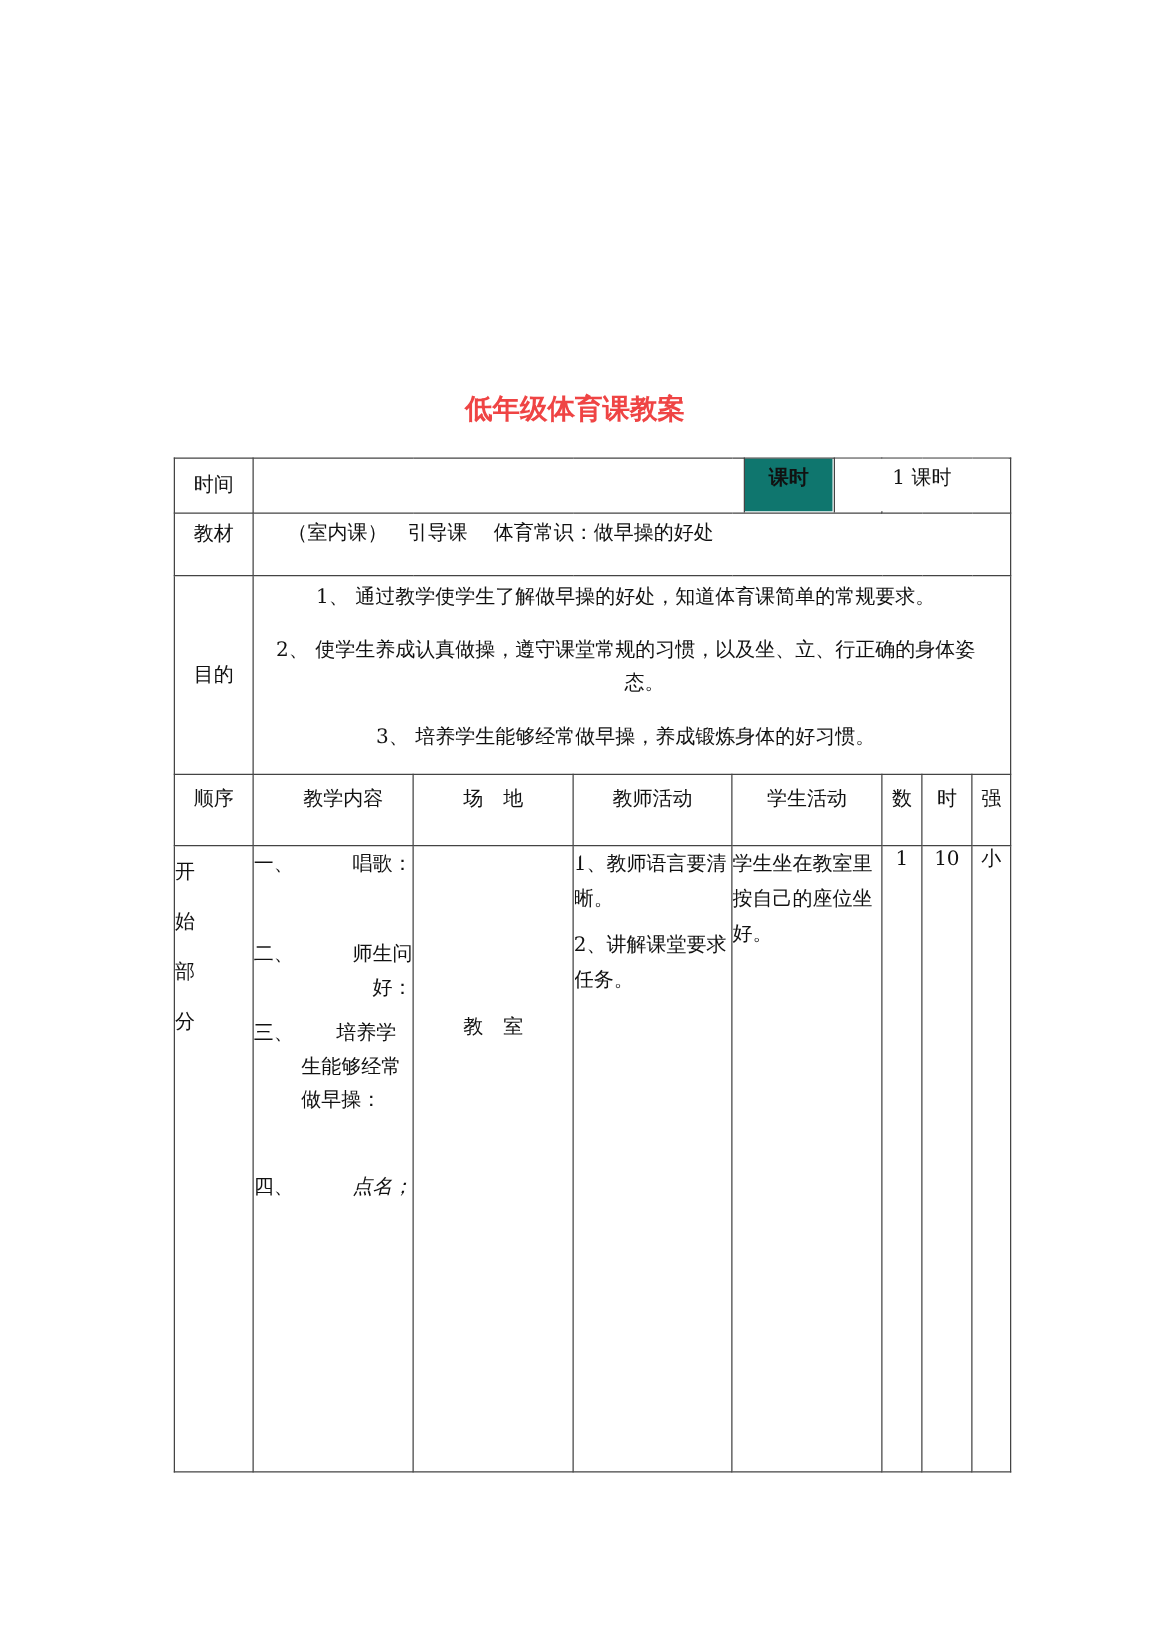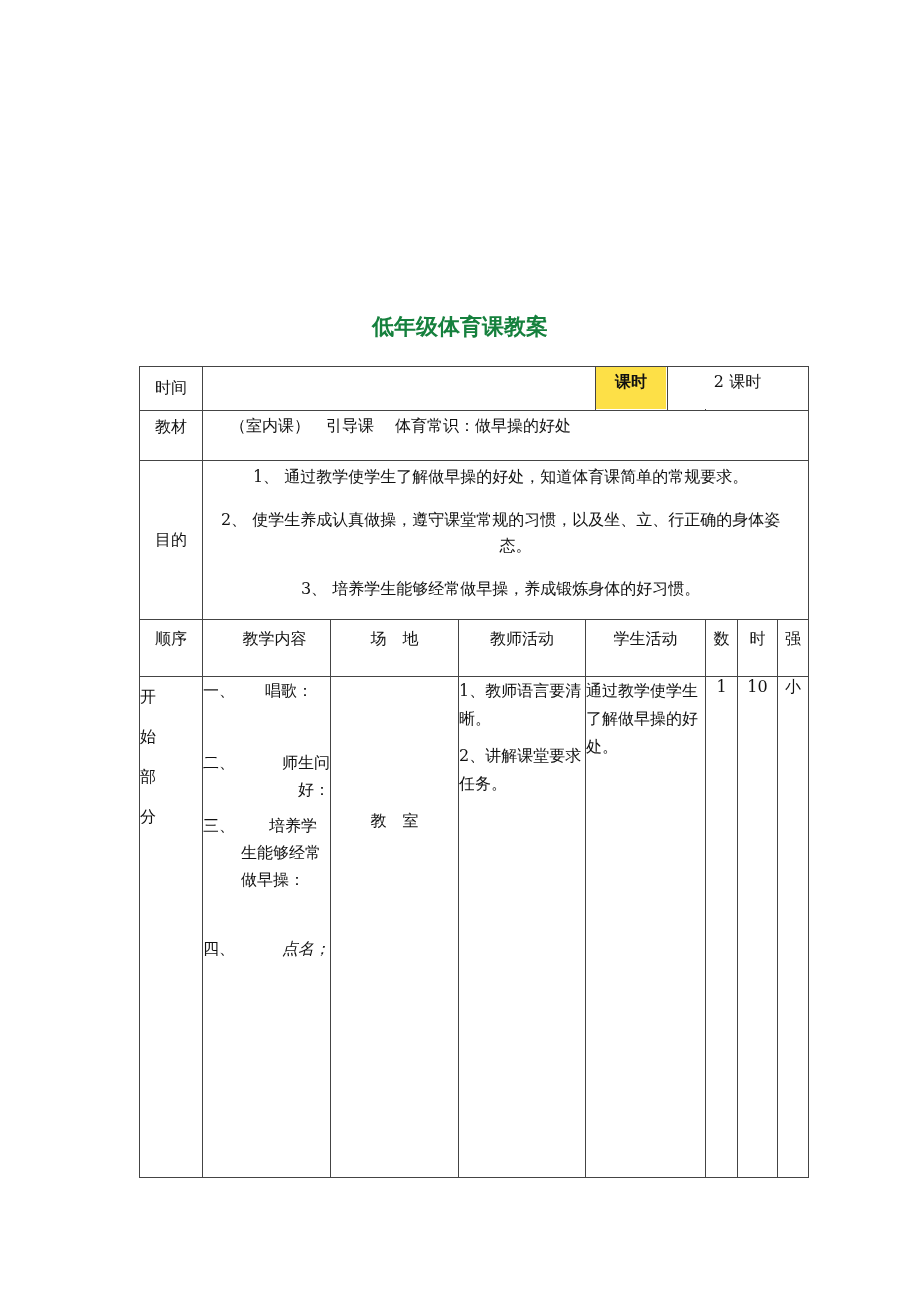--- a/index.html
+++ b/index.html
@@ -4,21 +4,21 @@
 <style>
   html, body { margin: 0; padding: 0; }
   body {
     width: 920px; height: 1302px; background: #ffffff; position: relative;
     font-family: "DejaVu Serif", "Liberation Serif", serif; color: #111;
     overflow: hidden;
   }
   .title {
     position: absolute; left: 0; top: 312px; width: 920px; text-align: center;
     font-family: "DejaVu Sans", "Liberation Sans", sans-serif;
-    font-size: 22px; font-weight: bold; color: #15803d; letter-spacing: 0px;
+    font-size: 22px; font-weight: bold; color: #ef4444; letter-spacing: 0px;
   }
   table.plan {
     position: absolute; left: 139px; top: 366px; width: 669px;
     border-collapse: collapse; table-layout: fixed;
     font-size: 16px;
   }
   table.plan td {
     border: 1px solid #444; padding: 0; vertical-align: top; overflow: hidden;
   }
   .hd {
@@ -34,21 +34,21 @@
   .center { text-align: center; }
   .mid { vertical-align: middle !important; }
   .goal { line-height: 26px; margin: 0; }
   .goal p { margin: 0 0 17px 0; padding-left: 30px; text-indent: -30px; }
   .goal p:first-child { margin-top: 0; }
   .seq { line-height: 40px; padding-top: 44px; text-align: left; padding-left: 9px; }
   .content { padding: 3px 8px 0 10px; line-height: 27px; font-size: 16px; }
   .content .item { display: flex; }
   .content .num { width: 62px; flex-shrink: 0; }
   .content .txt { flex: 1; }
-  .tact { padding: 46px 8px 0 9px; line-height: 28px; }
+  .tact { padding: 46px 8px 0 9px; line-height: 28px; border-radius: 19px; }
   .tact p { margin: 0 0 9px 0; }
   .sact { padding: 72px 6px 0 8px; line-height: 28px; }
   .small { text-align: center; padding-top: 134px; }
 </style>
 </head>
 <body>
 
 <div class="title">低年级体育课教案</div>
 
 <table class="plan">
@@ -104,44 +104,44 @@
   <tr class="r5">
     <td class="hd seq">
       <div>开</div>
       <div>始</div>
       <div>部</div>
       <div>分</div>
     </td>
     <td class="content">
       <div class="item" style="margin-bottom:45px;">
         <span class="num">一、</span>
-        <span class="txt" style="">唱歌：</span>
+        <span class="txt" style="text-align:right;">唱歌：</span>
       </div>
       <div class="item" style="margin-bottom:9px;">
         <span class="num" style="width:38px;">二、</span>
         <span class="txt" style="padding-left:28px; text-indent:28px; margin-left:-28px; width:70px;text-align:right;">师生问好：</span>
       </div>
       <div class="item" style="margin-bottom:42px;">
         <span class="num" style="width:38px;">三、</span>
         <span class="txt" style="padding-left:28px; text-indent:28px; margin-left:-28px; width:70px;">培养学生能够经常做早操：</span>
       </div>
       <div class="item">
         <span class="num">四、</span>
         <span class="txt" style="text-align:right;font-style:italic;">点名；</span>
       </div>
     </td>
     <td class="center" style="padding-top:134px;">教　室</td>
     <td class="tact">
       <p>1、教师语言要清晰。</p>
       <p>2、讲解课堂要求任务。</p>
     </td>
-    <td class="sact">通过教学使学生了解做早操的好处。</td>
+    <td class="sact">学生坐在教室里按自己的座位坐好。</td>
     <td class="small">1</td>
     <td class="small">10</td>
     <td class="small">小</td>
   </tr>
 </tbody>
   </table>
 
 <div style="position:absolute; left:595px; top:366px; width:1px; height:44px; background:#444;"></div>
-<div style="position:absolute; left:596px; top:367px; width:70px; height:42px; background:#fde047; text-align:center; padding-top:5px; box-sizing:border-box; font-family:'DejaVu Sans','Liberation Sans',sans-serif; font-weight:bold; font-size:16px;">课时</div>
+<div style="position:absolute; left:596px; top:367px; width:70px; height:42px; background:#0f766e; text-align:center; padding-top:5px; box-sizing:border-box; font-family:'DejaVu Sans','Liberation Sans',sans-serif; font-weight:bold; font-size:16px;">课时</div>
 <div style="position:absolute; left:667px; top:366px; width:1px; height:44px; background:#444;"></div>
-<div style="position:absolute; left:668px; top:367px; width:139px; height:42px; background:#fff; text-align:center; padding-top:5px; box-sizing:border-box; font-family:'DejaVu Serif','Liberation Serif',serif; font-size:16px;">2 课时</div>
+<div style="position:absolute; left:668px; top:367px; width:139px; height:42px; background:#fff; text-align:center; padding-top:5px; box-sizing:border-box; font-family:'DejaVu Serif','Liberation Serif',serif; font-size:16px;">1 课时</div>
 
 </body></html>

